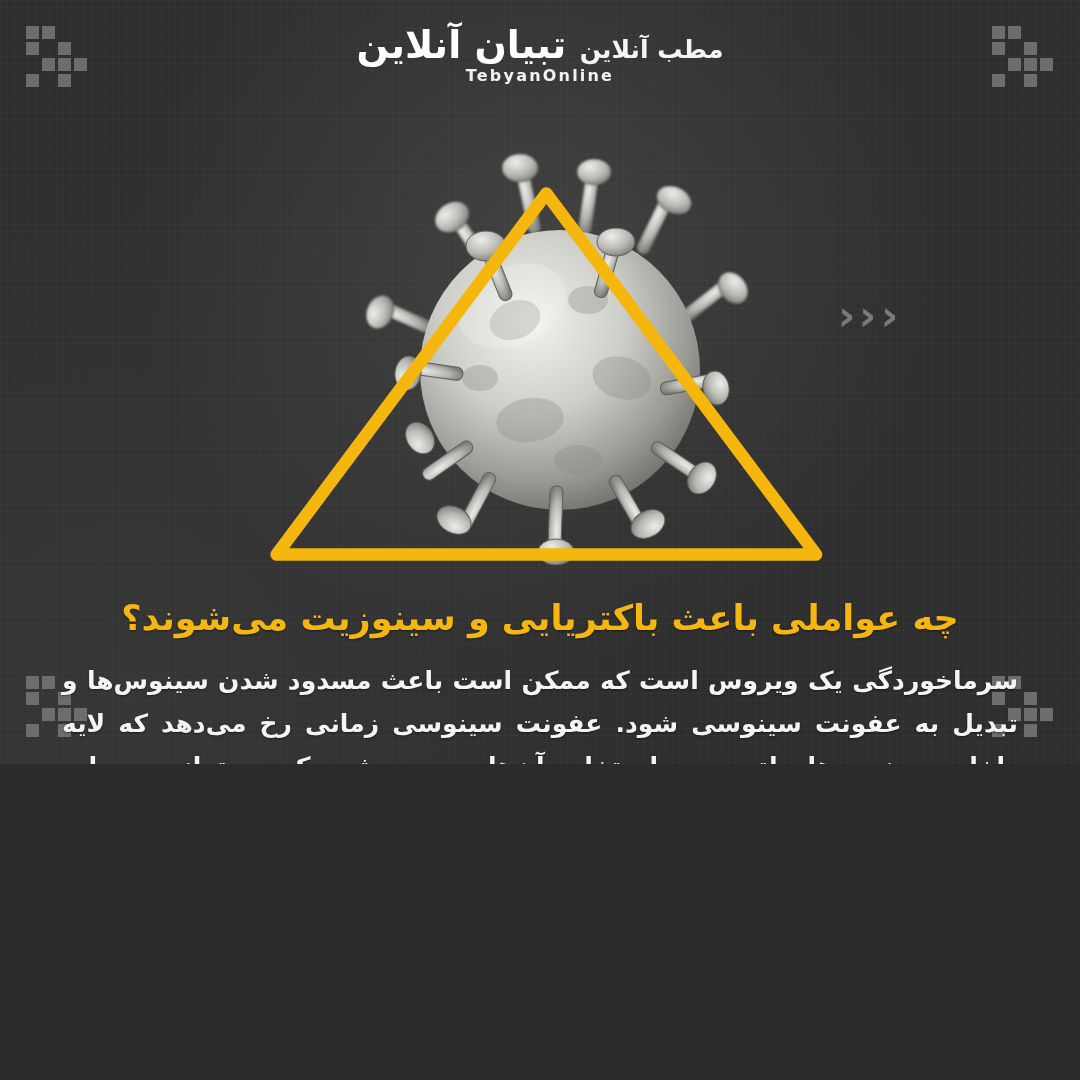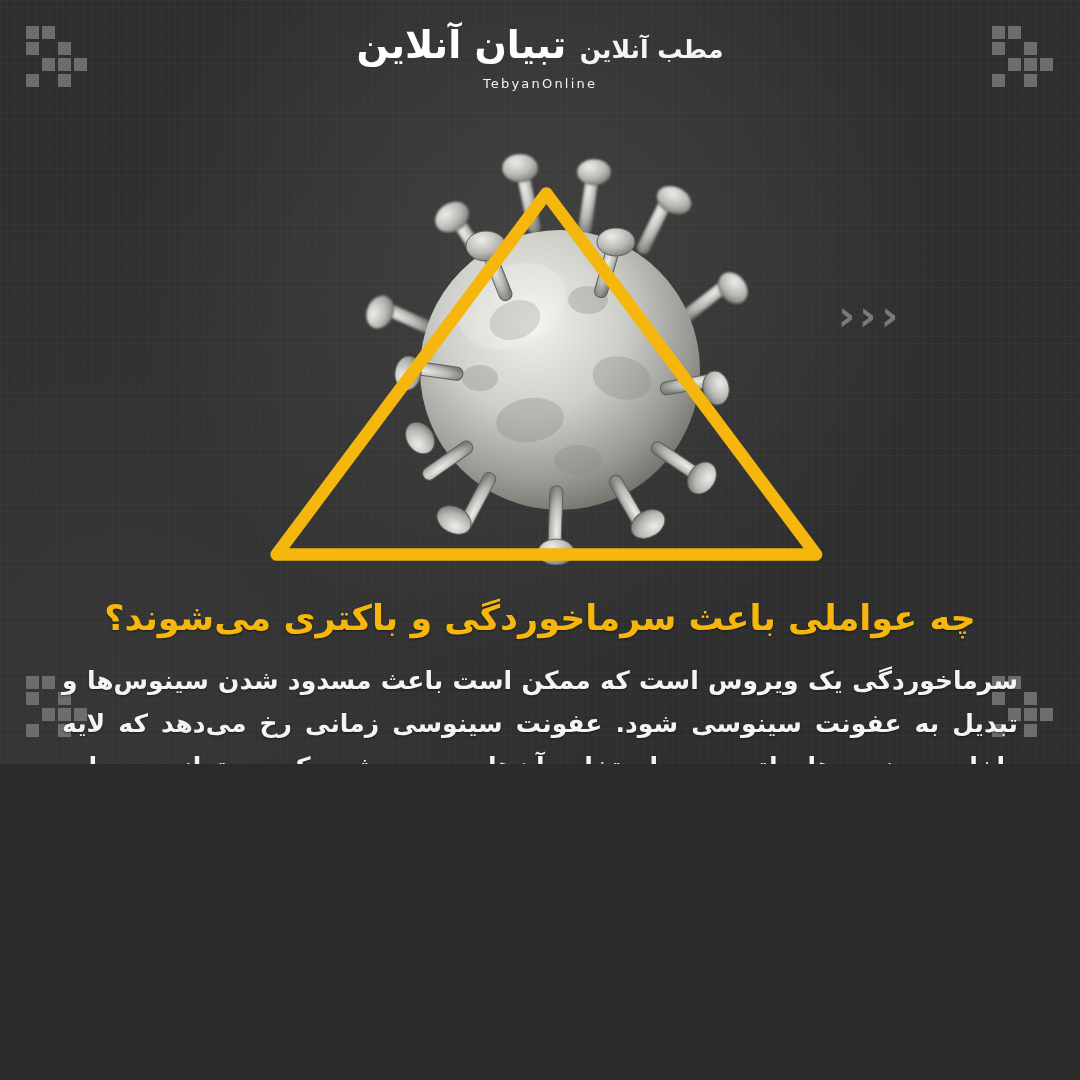--- a/index.html
+++ b/index.html
@@ -72,23 +72,23 @@
     letter-spacing: 1px;
     direction: rtl;
     white-space: nowrap;
   }
   .logo-fa .small {
     font-size: 25px;
     font-weight: bold;
     opacity: 0.95;
   }
   .logo-en {
-    margin-top: 13px;
-    font-size: 13px;
-    font-weight: normal;
+    margin-top: 4px;
+    font-size: 16px;
+    font-weight: bold;
     letter-spacing: 2.2px;
     direction: ltr;
     color: #f2f2f2;
   }
 
   
   .chevrons {
     position: absolute;
     top: 295px;
     right: 182px;
@@ -303,17 +303,17 @@
             <rect x="370" y="126" width="13" height="52" rx="6" transform="rotate(16 376 152)"></rect>
             <ellipse cx="386" cy="122" rx="19" ry="14"></ellipse>
           </g>
       </g>
 
       <path d="M310 58 L588 430 L32 430 Z" fill="none" stroke="#f5b60d" stroke-width="13" stroke-linejoin="round" transform="translate(4,-4) scale(0.97) translate(12,22)"></path>
     </svg>
   </div>
 
   <div class="content">
-    <h1 class="headline">چه عواملی باعث سرماخوردگی و باکتری می‌شوند؟</h1>
+    <h1 class="headline">چه عواملی باعث باکتریایی و سینوزیت می‌شوند؟</h1>
     <p class="body-text">سرماخوردگی یک ویروس است که ممکن است باعث مسدود شدن سینوس‌ها و تبدیل به عفونت سینوسی شود. عفونت سینوسی زمانی رخ می‌دهد که لایه داخلی سینوس‌ها ملتهب و راه تخلیه آن‌ها مسدود شود که می‌تواند محیطی برای رشد باکتری‌ها ایجاد کند. عفونت سینوسی می‌تواند ویروسی، باکتریایی، قارچی یا ناشی از آلرژی‌ها باشد.</p>
   </div>
 
 </div>
 
 </body></html>

